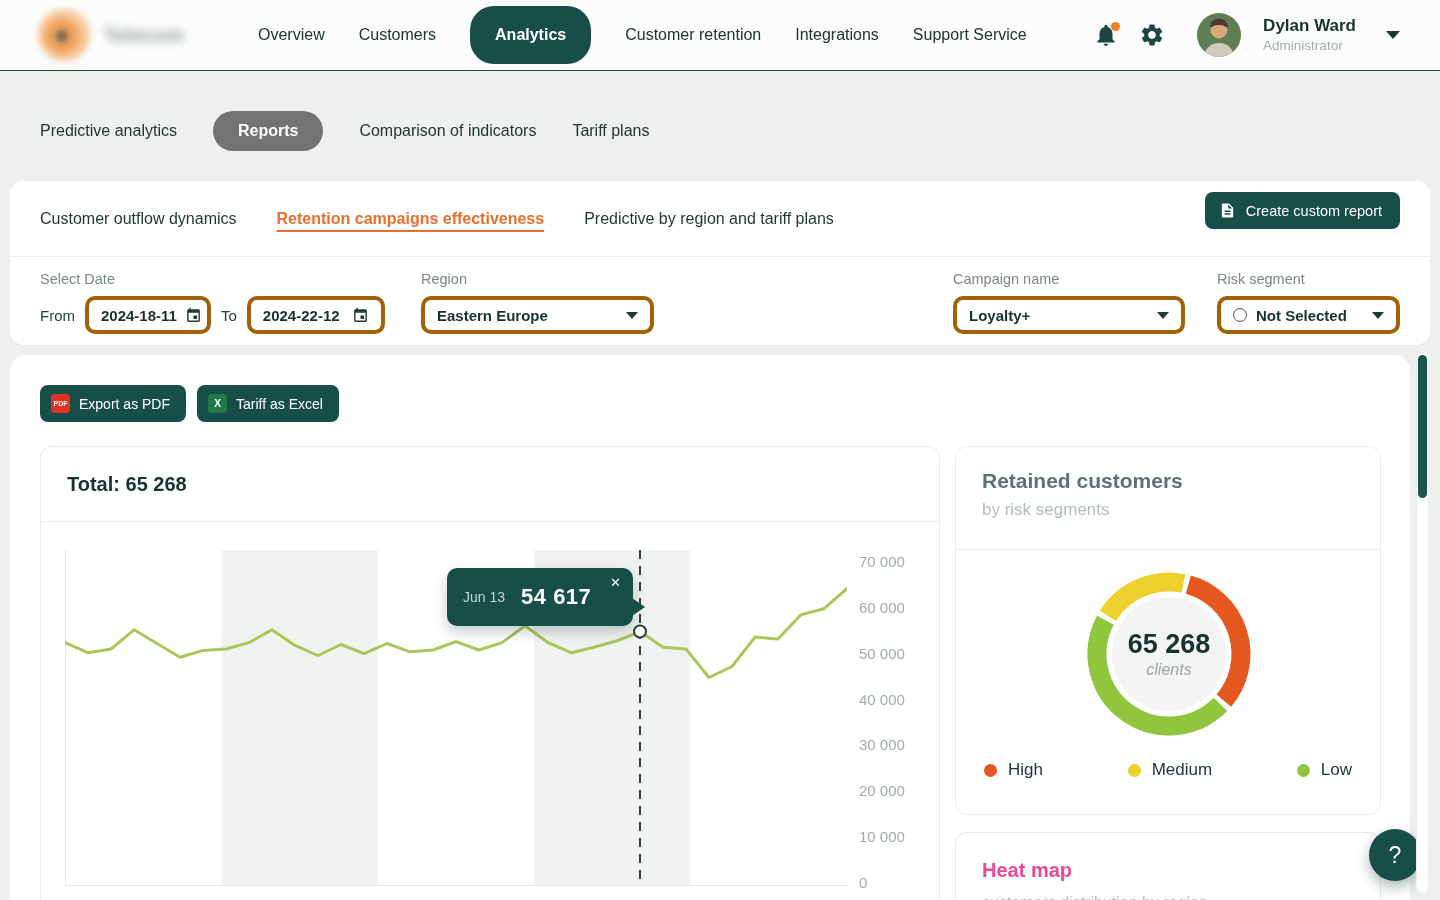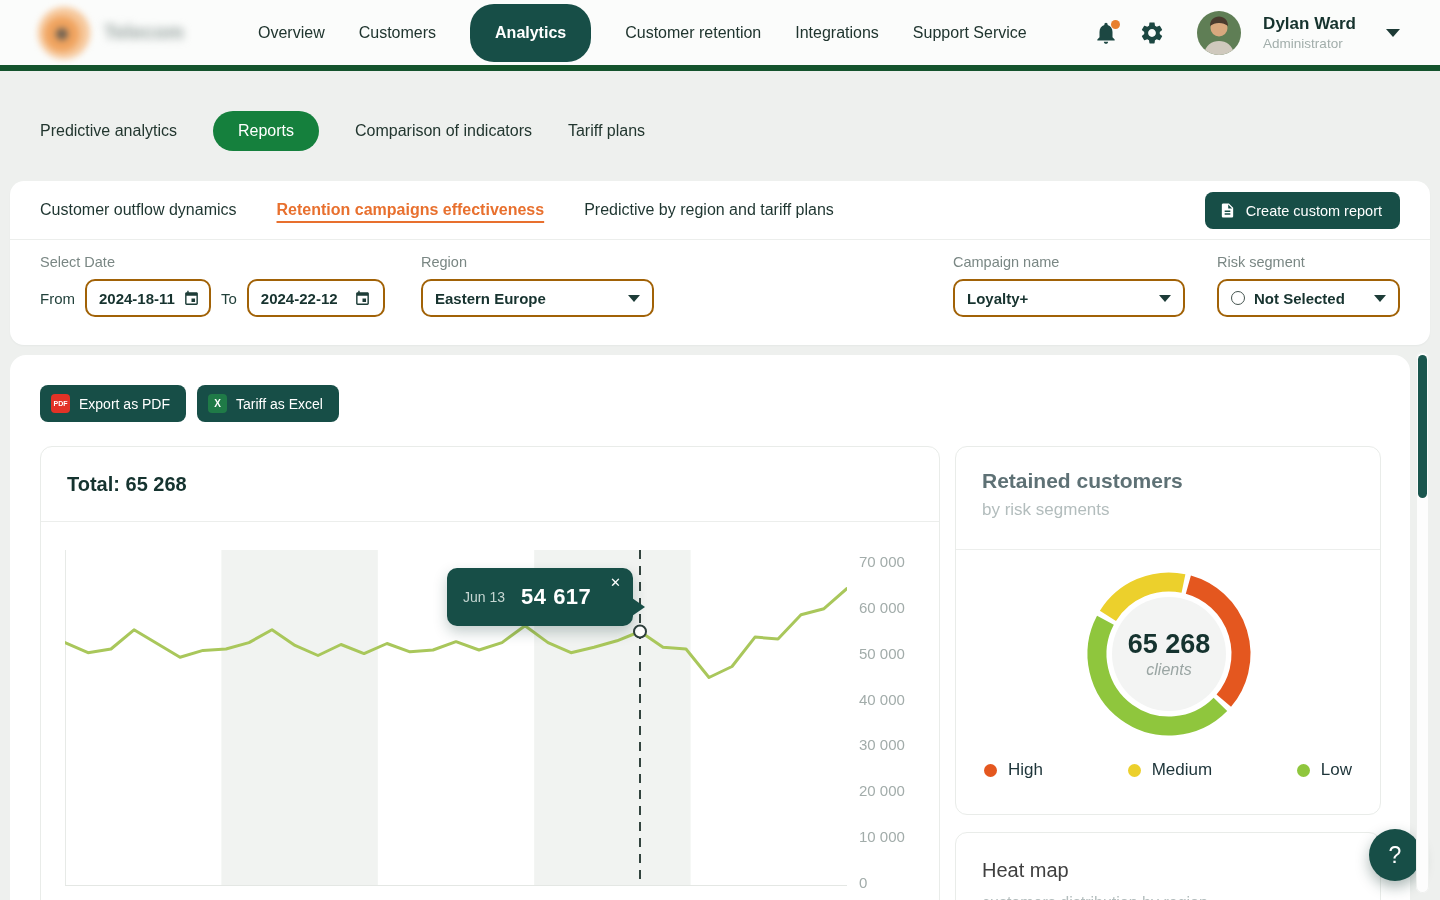--- a/index.html
+++ b/index.html
@@ -7,21 +7,21 @@
   body {
     font-family:"Liberation Sans", sans-serif;
     background:#eef0ee;
     position:relative;
     color:#1d3833;
   }
   
   .app-header{
     position:absolute; top:0; left:0; width:1440px; height:71px;
     background:#fbfcfb; display:flex; align-items:center;
-    padding:0 40px 0 38px; border-bottom:6px solid #14532d;
+    padding:0 40px 0 38px; border-bottom:1px solid #14532d;
   }
   .logo-wrap{ display:flex; align-items:center; gap:14px; width:212px; }
   .logo-mark{
     width:52px; height:52px; border-radius:50%;
     background:radial-gradient(circle at 46% 52%, #6f6152 0 13%, #f0a35e 18% 42%, #f6c79a 48% 72%, #f6dfc4 100%);
     filter:blur(3px);
   }
   .logo-text{ font-size:20px; font-weight:bold; color:#98a4a1; filter:blur(4px); }
   .main-nav{ display:flex; align-items:center; gap:34px; margin-left:8px; }
   .nav-item{ font-size:16px; color:#20352f; cursor:pointer; white-space:nowrap; }
@@ -33,44 +33,44 @@
   .icon-btn svg{ width:26px; height:26px; fill:#1c4742; }
   .notif-dot{ position:absolute; top:0; right:-1px; width:9px; height:9px; border-radius:50%; }
   .avatar{ width:44px; height:44px; border-radius:50%; overflow:hidden; margin-left:12px; cursor:pointer; }
   .user-block{ line-height:1.15; margin-left:2px; cursor:pointer; }
   .user-name{ font-size:17px; font-weight:bold; color:#16332e; }
   .user-role{ font-size:13.5px; color:#a2aeab; margin-top:2px; }
   .chev{ width:0; height:0; border-left:7px solid transparent; border-right:7px solid transparent; border-top:8px solid #1c3a35; margin-left:10px; cursor:pointer; }
   
   .subtabs{ position:absolute; top:111px; left:40px; display:flex; align-items:center; gap:36px; }
   .subtab{ font-size:16px; color:#22362f; cursor:pointer; }
-  .subtab.active{ background:#15803d; color:#fff; font-weight:normal; padding:11px 25px; border-radius:23px; }
+  .subtab.active{ background:#737373; color:#fff; font-weight:bold; padding:11px 25px; border-radius:23px; }
   
   .report-card{
     position:absolute; left:10px; top:181px; width:1420px; height:164px;
     background:#fff; border-radius:14px; box-shadow:0 1px 2px rgba(30,50,45,.04);
   }
-  .report-tabs{ height:59px; display:flex; align-items:center; gap:40px; padding-left:30px; border-bottom:1px solid #eceeec; position:relative; }
+  .report-tabs{ height:76px; display:flex; align-items:center; gap:40px; padding-left:30px; border-bottom:1px solid #eceeec; position:relative; }
   .rtab{ font-size:16px; color:#1e3530; font-weight:500; cursor:pointer; }
   .rtab.active{ color:#e8702e; font-weight:bold; text-decoration:underline; text-decoration-thickness:2px; text-underline-offset:6px; }
   .create-btn{
     position:absolute; right:30px; top:11px; height:37px;
     background:#174e47; color:#fff; border:none; border-radius:8px;
     font-size:14.5px; font-family:inherit; display:flex; align-items:center; gap:10px;
     padding:0 18px 0 14px; cursor:pointer;
   }
   .create-btn svg{ width:17px; height:17px; fill:#fff; }
   
   .filters{ position:relative; height:104px; }
   .fgroup{ position:absolute; top:14px; }
   .flabel{ font-size:14.5px; color:#7a8784; margin-bottom:9px; }
   .fdate-row{ display:flex; align-items:center; gap:10px; }
   .fword{ font-size:15px; color:#22413b; }
   .fbox{
-    height:38px; border:2px solid #a16207; border-radius:10px; background:#fff;
+    height:38px; border:4px solid #a16207; border-radius:10px; background:#fff;
     display:flex; align-items:center; justify-content:space-between;
     padding:14px 12px; cursor:pointer;
   }
   .fval{ font-size:15px; font-weight:600; color:#17332f; white-space:nowrap; }
   .fbox svg{ width:17px; height:17px; fill:#1d3c37; flex:none; margin-left:8px; }
   .tri{ width:0; height:0; border-left:6px solid transparent; border-right:6px solid transparent; border-top:7px solid #1d3c38; margin-left:10px; flex:none; }
   .radio-circle{ width:14px; height:14px; border:1.6px solid #44544f; border-radius:50%; margin-right:9px; flex:none; }
   #fg-date{ left:30px; }
   #fg-region{ left:411px; width:233px; }
   #fg-country{ left:677px; width:233px; }
@@ -129,21 +129,21 @@
   .dc-label{ font-size:16px; color:#9aa5a3; margin-top:1px;font-style:italic; }
   .legend{ position:absolute; left:0; right:0; top:210px; display:flex; justify-content:space-between; padding:0 28px; }
   .legend-item{ display:flex; align-items:center; gap:11px; }
   .legend-dot{ width:13px; height:13px; border-radius:50%; }
   .legend-label{ font-size:17px; color:#1d3439; }
   
   .heat-card{
     position:absolute; left:945px; top:477px; width:426px; height:150px;
     border:1px solid #e9ece9; border-radius:12px; background:#fff; padding:26px;
   }
-  .heat-title{ font-size:20px; font-weight:normal; color:#404040; }
+  .heat-title{ font-size:20px; font-weight:bold; color:#ec4899; }
   .heat-sub{ font-size:16px; color:#b3bdbd; margin-top:12px; }
   
   .help-fab{
     position:absolute; left:1369px; top:829px; width:52px; height:52px; border-radius:50%;
     background:#174e47; color:#fff; font-size:23px; display:flex; align-items:center; justify-content:center;
     box-shadow:0 6px 14px rgba(16,52,46,.35); cursor:pointer;
   }
   .scroll-track{
     position:absolute; left:1416px; top:352px; width:13px; height:541px;
     background:#fdfdfd; border-radius:7px; box-shadow:inset 0 0 0 1px #eef0ee;

